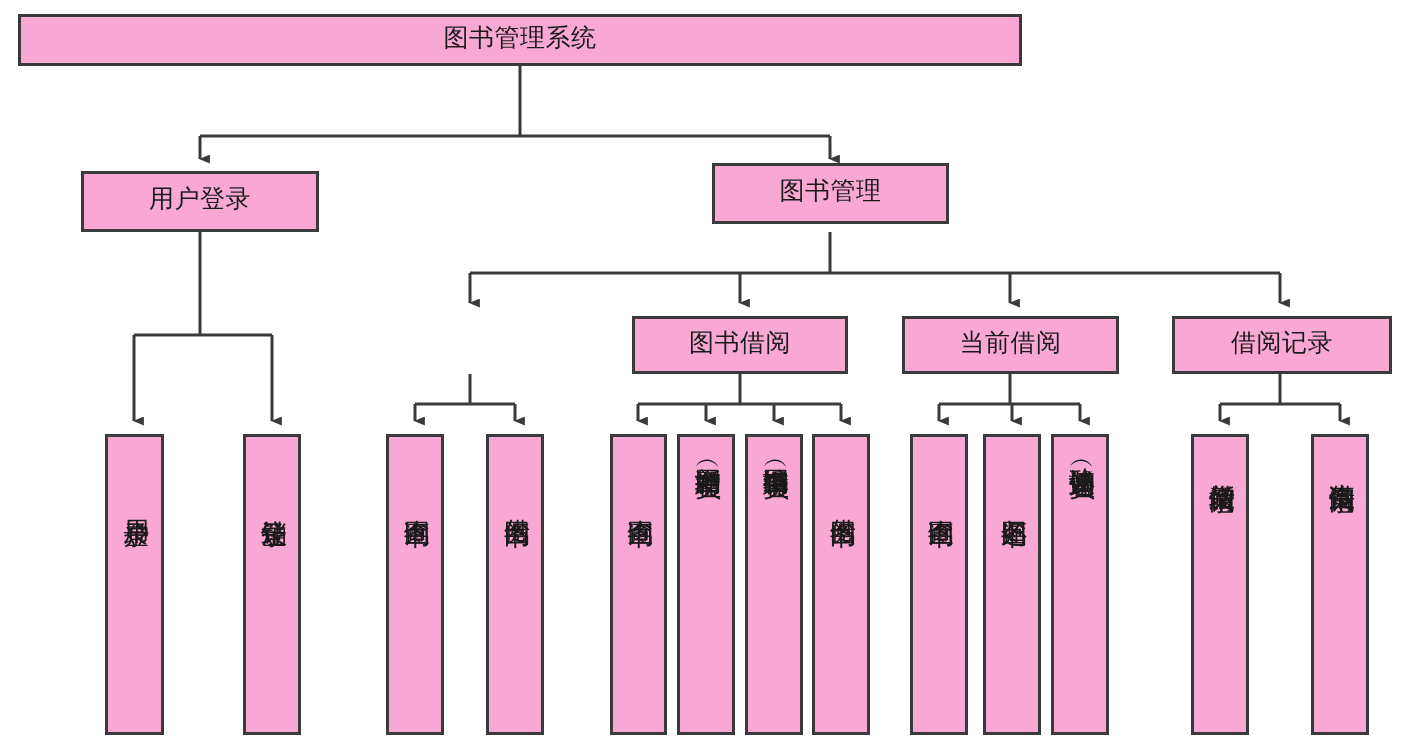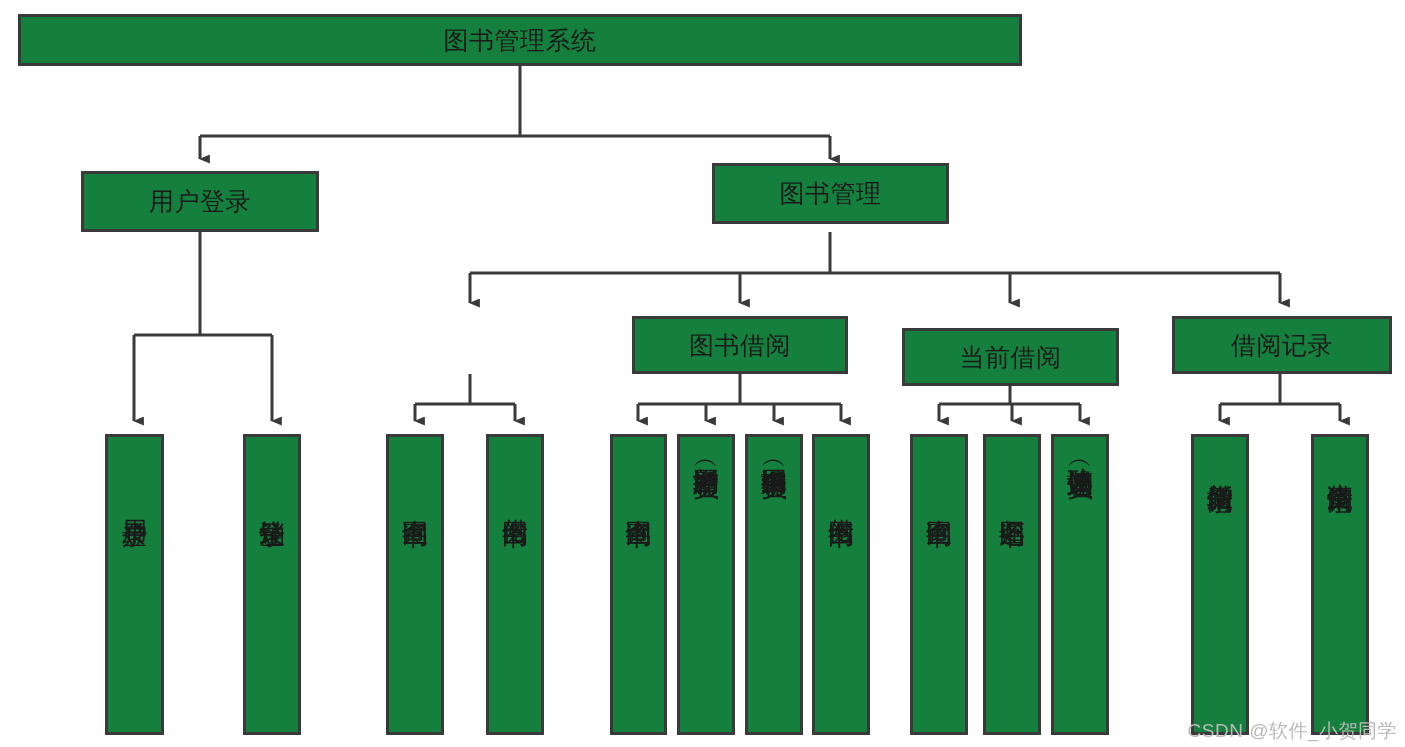--- a/index.html
+++ b/index.html
@@ -21,26 +21,27 @@
     position: absolute;
     left: 0;
     top: 0;
     width: 1405px;
     height: 747px;
     pointer-events: none;
   }
   .node {
     position: absolute;
     box-sizing: border-box;
-    background: #15803d;
+    background: #f9a8d4;
     border: 3px solid #3a3a3a;
     display: flex;
     align-items: center;
     justify-content: center;
     color: #1a1a1a;
+    font-family: Liberation Mono, monospace;
   }
   .node .lbl {
     display: block;
     text-align: center;
     line-height: 1.05;
     letter-spacing: 0.5px;
   }
   .node.horiz .lbl {
     writing-mode: horizontal-tb;
     font-size: 25px;
@@ -142,21 +143,21 @@
   <div class="node horiz" style="left:81px;top:171px;width:238px;height:61px;">
     <span class="lbl">用户登录</span>
   </div>
   <div class="node horiz" style="left:712px;top:163px;width:237px;height:61px;">
     <span class="lbl">图书管理</span>
   </div>
 
   <div class="node horiz" style="left:632px;top:316px;width:216px;height:58px;">
     <span class="lbl">图书借阅</span>
   </div>
-  <div class="node horiz" style="left:902px;top:316px;width:217px;height:58px;margin-top:12px;">
+  <div class="node horiz" style="left:902px;top:316px;width:217px;height:58px;">
     <span class="lbl">当前借阅</span>
   </div>
   <div class="node horiz" style="left:1172px;top:316px;width:220px;height:58px;">
     <span class="lbl">借阅记录</span>
   </div>
 
   <div class="node vert mid" style="left:105px;top:434px;width:59px;height:301px;">
     <span class="lbl">用户登录</span>
   </div>
   <div class="node vert mid" style="left:243px;top:434px;width:58px;height:301px;">
@@ -193,15 +194,14 @@
     <span class="lbl">确认归还（管理员）</span>
   </div>
 
   <div class="node vert tallish" style="left:1191px;top:434px;width:58px;height:301px;">
     <span class="lbl">新增借阅记录</span>
   </div>
   <div class="node vert tallish" style="left:1311px;top:434px;width:58px;height:301px;">
     <span class="lbl">查询借阅记录</span>
   </div>
 
-  <div class="watermark">CSDN @软件_小贺同学</div>
 
 </div>
 
 </body></html>

